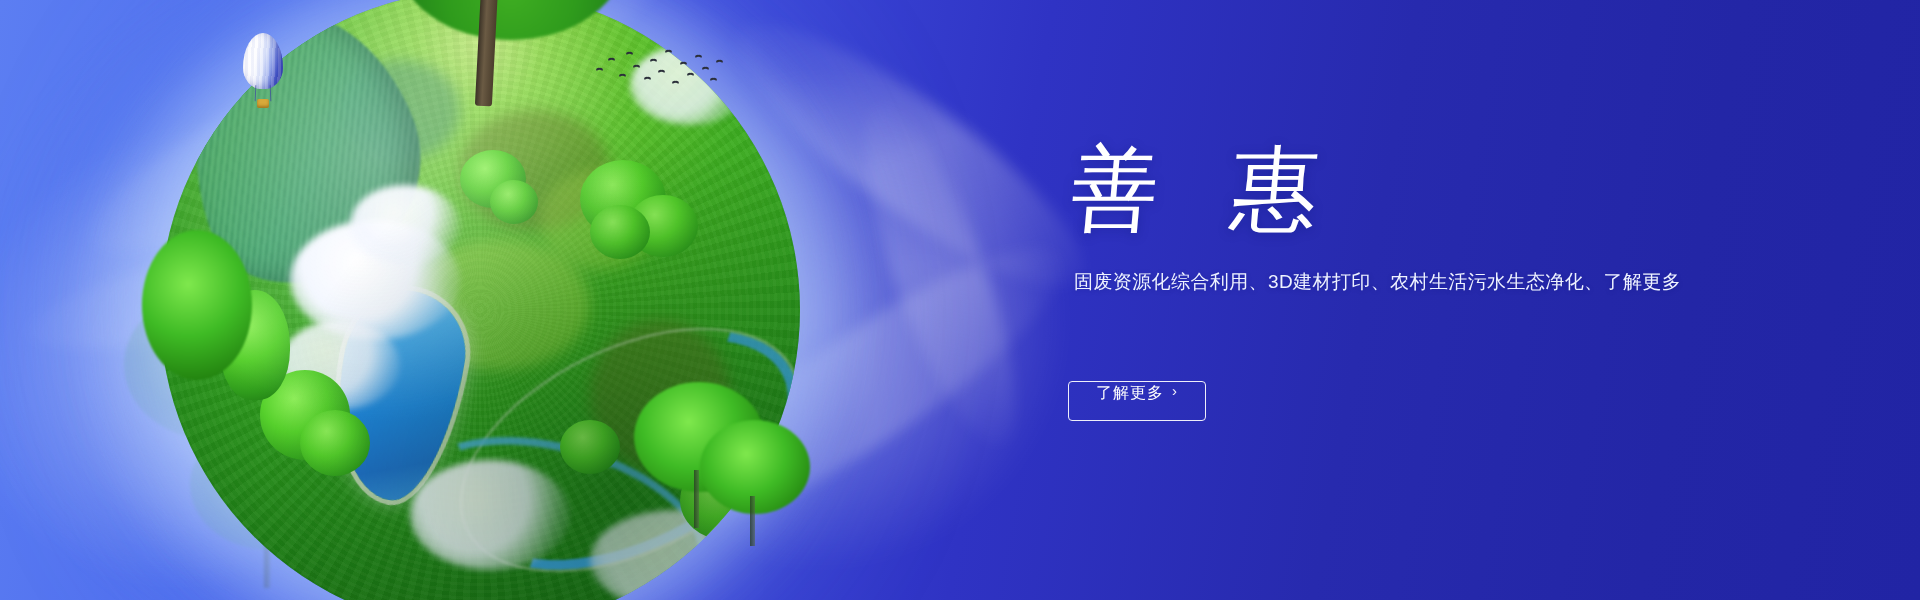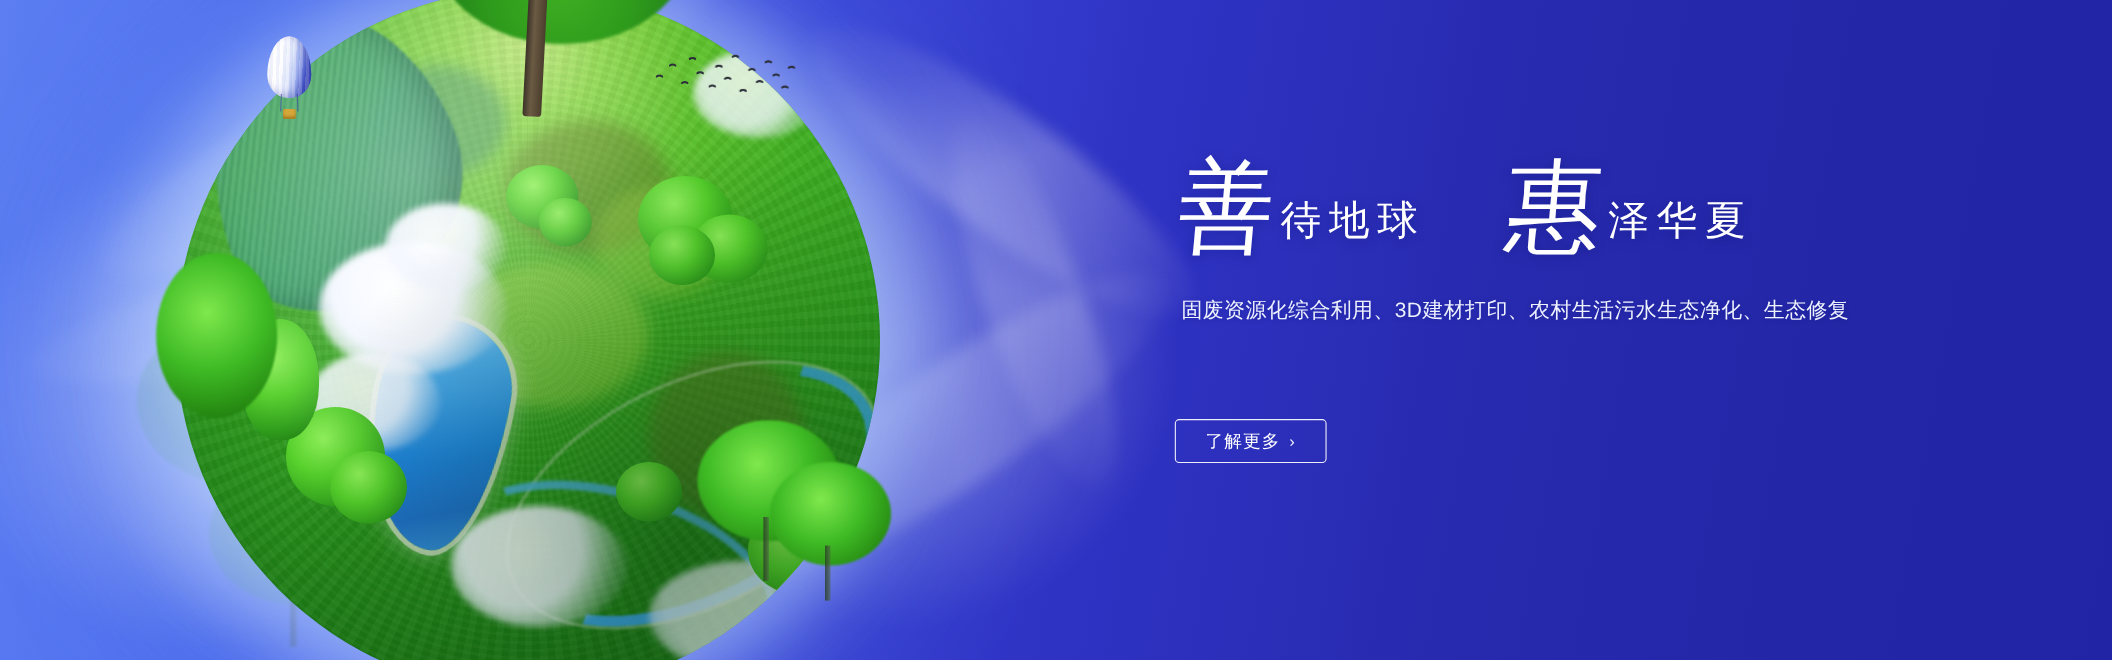--- a/index.html
+++ b/index.html
@@ -207,21 +207,21 @@
   }
   .desc{
     position:absolute;left:16px;top:269px;color:#eef2ff;white-space:nowrap;
     font-size:19px;letter-spacing:.4px;font-weight:400;
     text-shadow:0 1px 5px rgba(10,20,110,.3);
   }
   .cta{
     position:absolute;left:10px;top:381px;width:138px;height:40px;
     border:1px solid rgba(255,255,255,.92);border-radius:4px;background:transparent;
     color:#ffffff;font-size:16px;letter-spacing:1px;cursor:pointer;
-    display:flex;align-items:center;justify-content:center;gap:8px;
+    display:flex;justify-content:center;gap:8px;
     font-family:"Liberation Sans","DejaVu Sans",sans-serif;
   }
   .cta .chev{font-size:15px;line-height:1;opacity:.95;}
 </style>
 </head>
 <body>
 
 <div class="stage">
 
   <div class="sky-glow"></div>
@@ -318,31 +318,29 @@
     <div class="bird" style="left:110px;top:19px;"></div>
     <div class="bird" style="left:118px;top:30px;"></div>
     <div class="bird" style="left:124px;top:12px;"></div>
   </div>
 
   <div class="copy">
 
     <div class="headline">
       <span class="hl-phrase">
         <span class="hl-big">善</span>
-        <span class="hl-small">待地球</span>
       </span>
       <span class="hl-gap"></span>
       <span class="hl-phrase">
         <span class="hl-big">惠</span>
-        <span class="hl-small">泽华夏</span>
       </span>
     </div>
 
 
-    <div class="desc">固废资源化综合利用、3D建材打印、农村生活污水生态净化、生态修复</div>
+    <div class="desc">固废资源化综合利用、3D建材打印、农村生活污水生态净化、了解更多</div>
 
     <button class="cta">
       <span>了解更多</span>
       <span class="chev">›</span>
     </button>
 
   </div>
 </div>
 
 </body></html>

